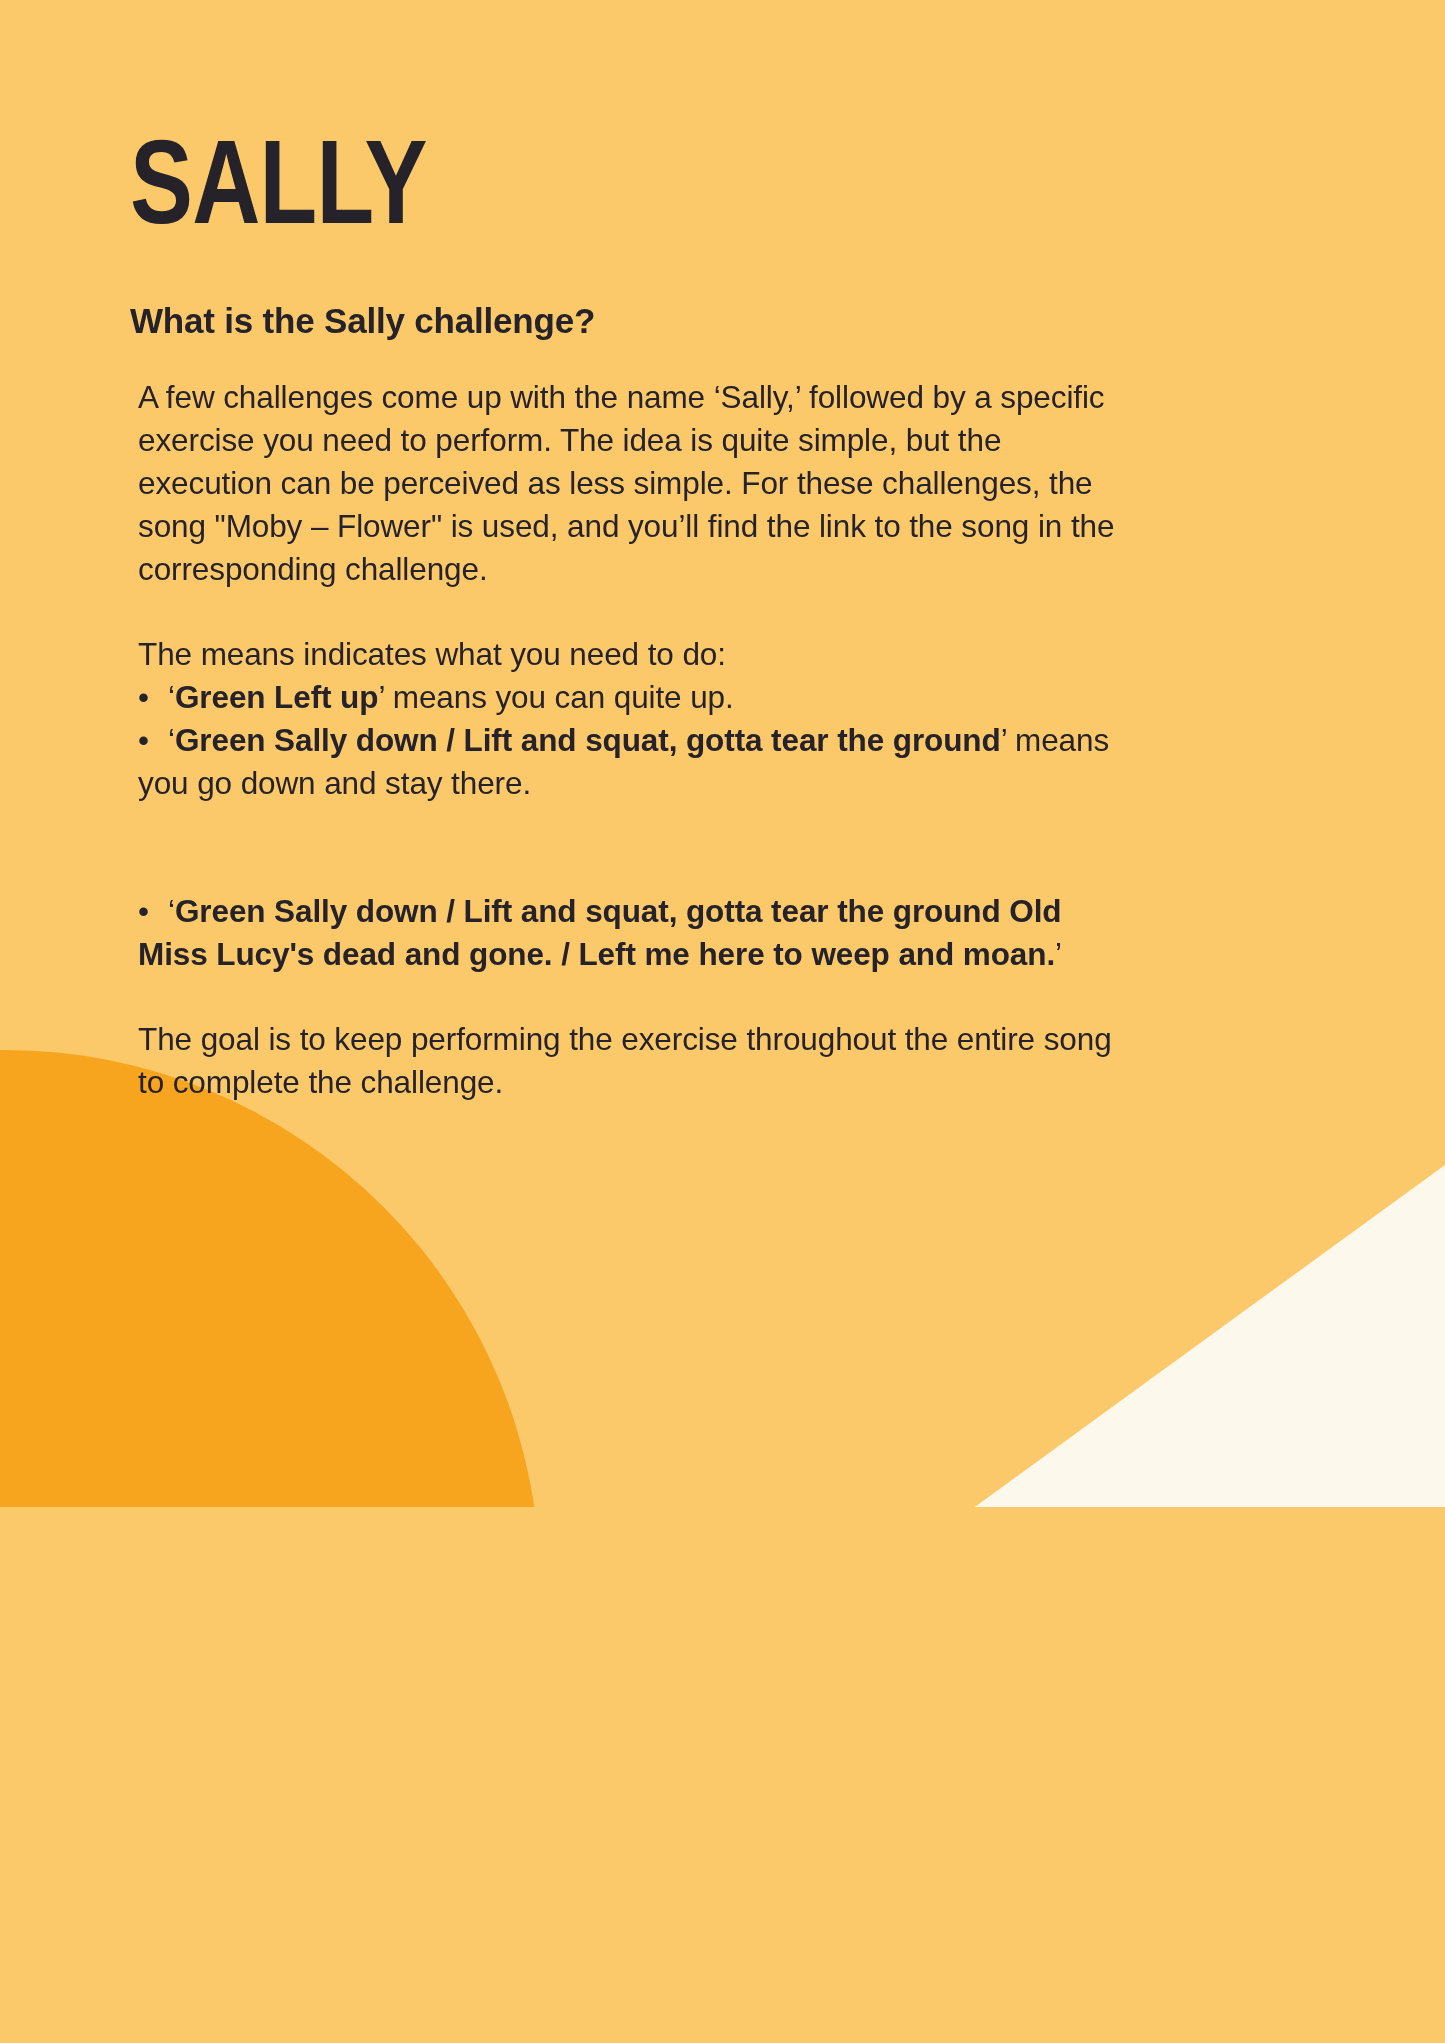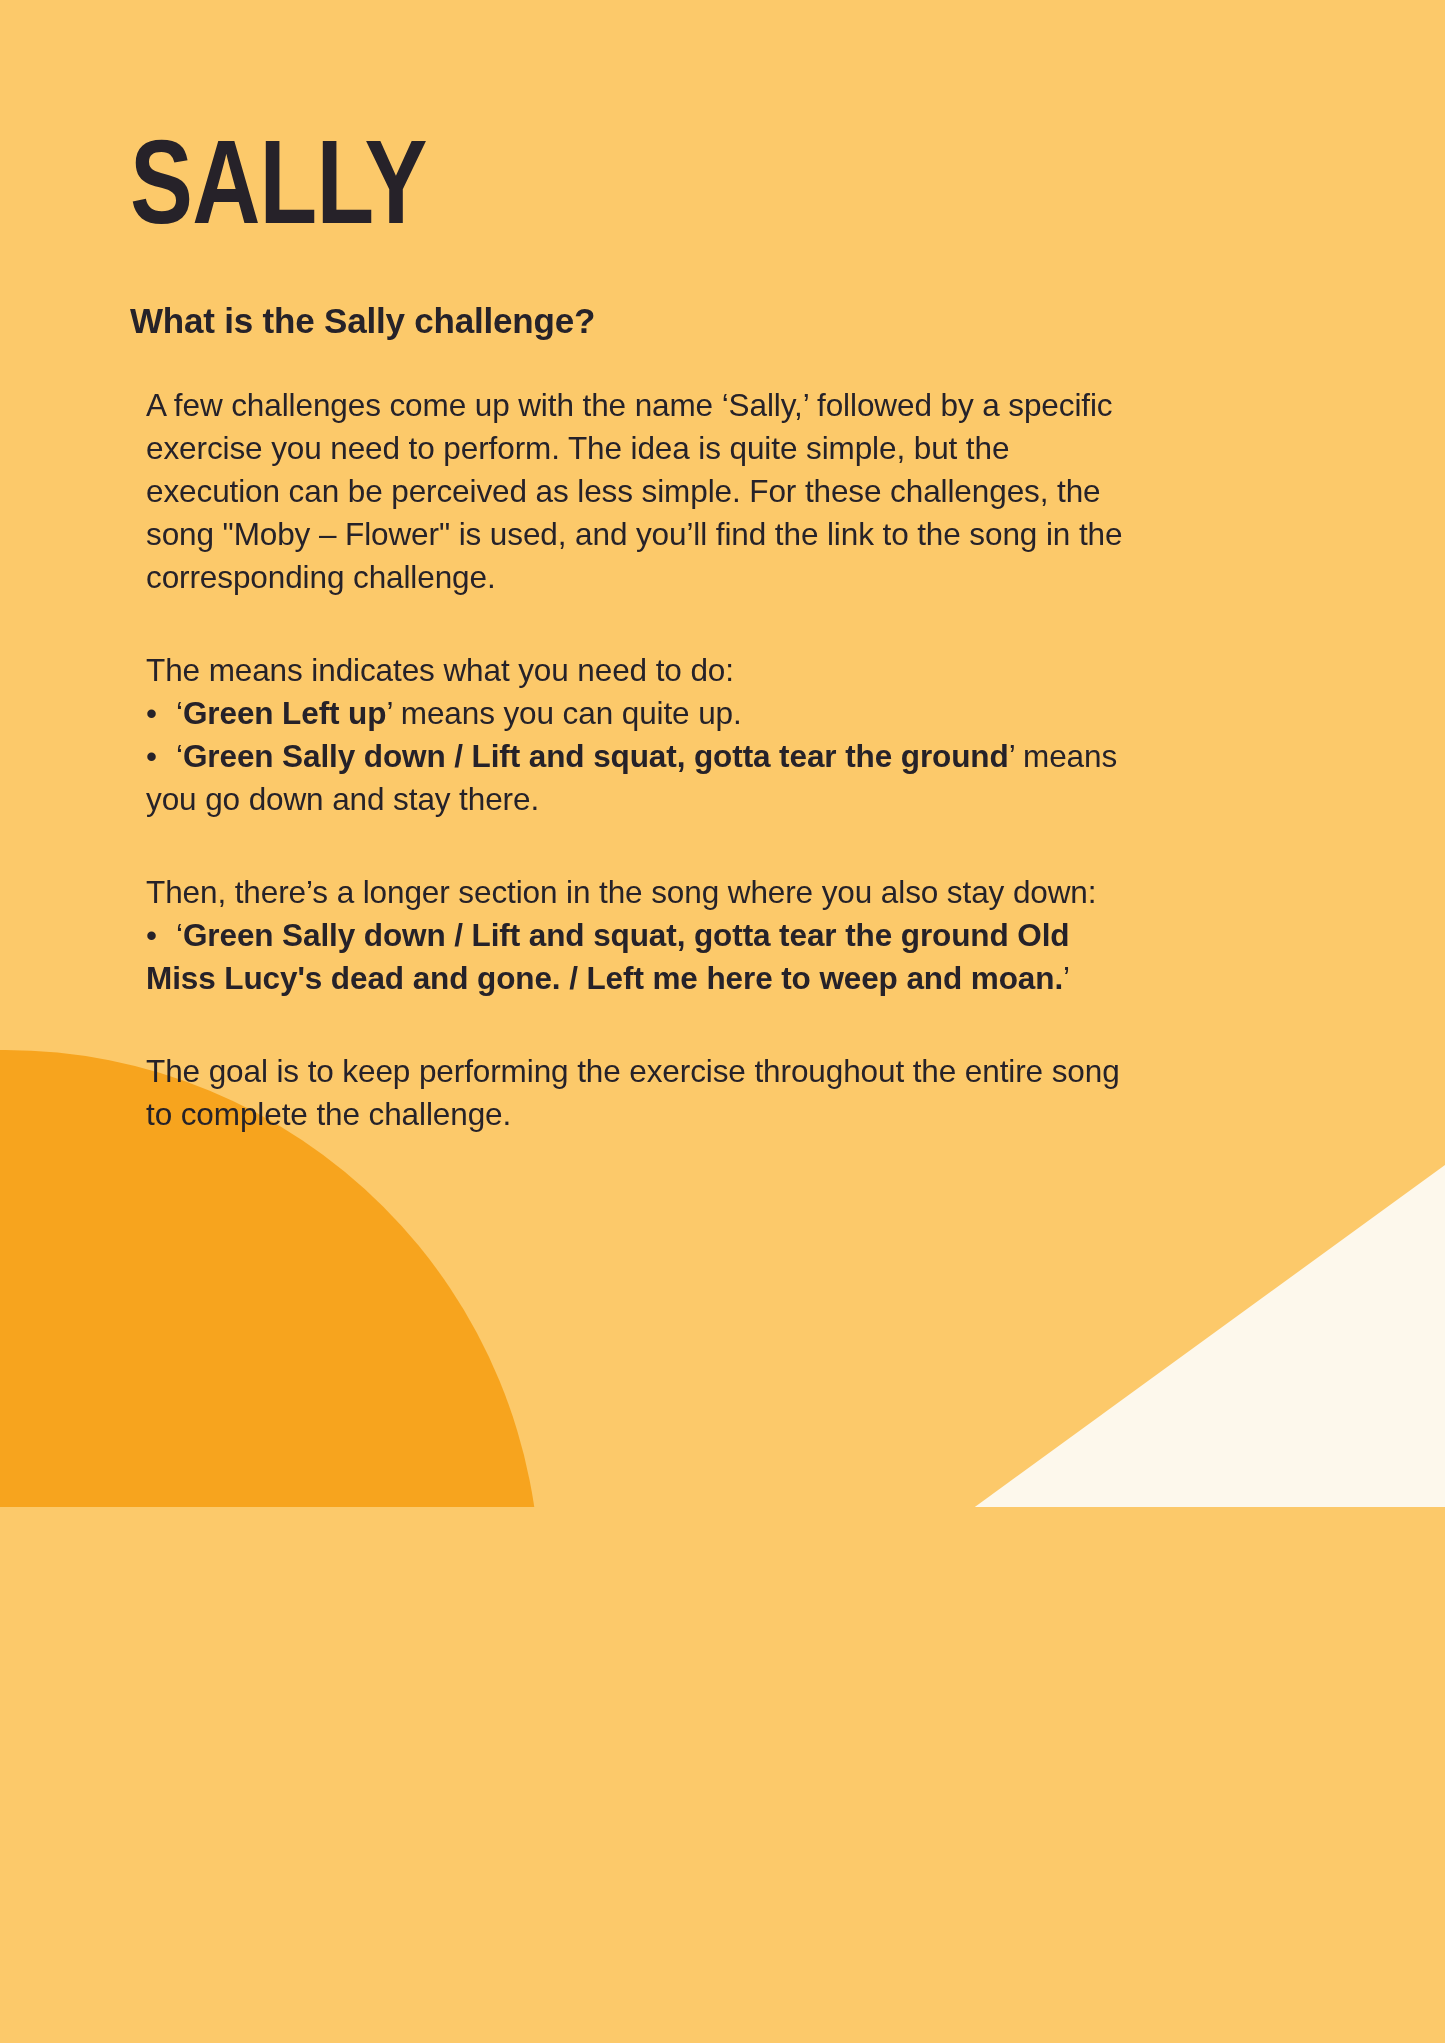--- a/index.html
+++ b/index.html
@@ -67,21 +67,21 @@
     margin: 0;
     padding-top: 62px;
     font-size: 35px;
     line-height: 1.25;
     font-weight: 700;
     color: #262229;
     letter-spacing: -0.2px;
   }
 
   .para {
-    margin: 16px;
+    margin: 8px;
     padding-top: 26px;
     font-size: 31.5px;
     line-height: 1.365;
     color: #262229;
     letter-spacing: -0.1px;
     max-width: 1000px;
   }
   .para.tight { padding-top: 34px; }
 
   .para b, .para strong {
@@ -145,21 +145,21 @@
     <p class="para">A few challenges come up with the name ‘Sally,’ followed by a specific exercise you need to perform. The idea is quite simple, but the execution can be perceived as less simple. For these challenges, the song "Moby – Flower" is used, and you’ll find the link to the song in the corresponding challenge.</p>
 
     <p class="para tight">
       <span>The means indicates what you need to do:</span><br>
       <span class="bullet-dot">•</span><span>‘</span><b>Green Left up</b><span>’ means you can quite up.</span><br>
       <span class="bullet-dot">•</span><span>‘</span><b>Green Sally down / Lift and squat, gotta tear the ground</b><span>’</span>
       <span>means you go down and stay there.</span>
     </p>
 
     <p class="para tight">
-      <span>Then, there’s a longer section in the song where you also stay down:</span><br>
+      <br>
       <span class="bullet-dot">•</span><span>‘</span><b>Green Sally down / Lift and squat, gotta tear the ground Old Miss Lucy's dead and gone. / Left me here to weep and moan.</b><span>’</span>
     </p>
 
     <p class="para tight">The goal is to keep performing the exercise throughout the entire song to complete the challenge.</p>
 
   </div>
 
   <div class="copyright">© DANIELCREATES.NL</div>
 
   <div class="page-number">9</div>

